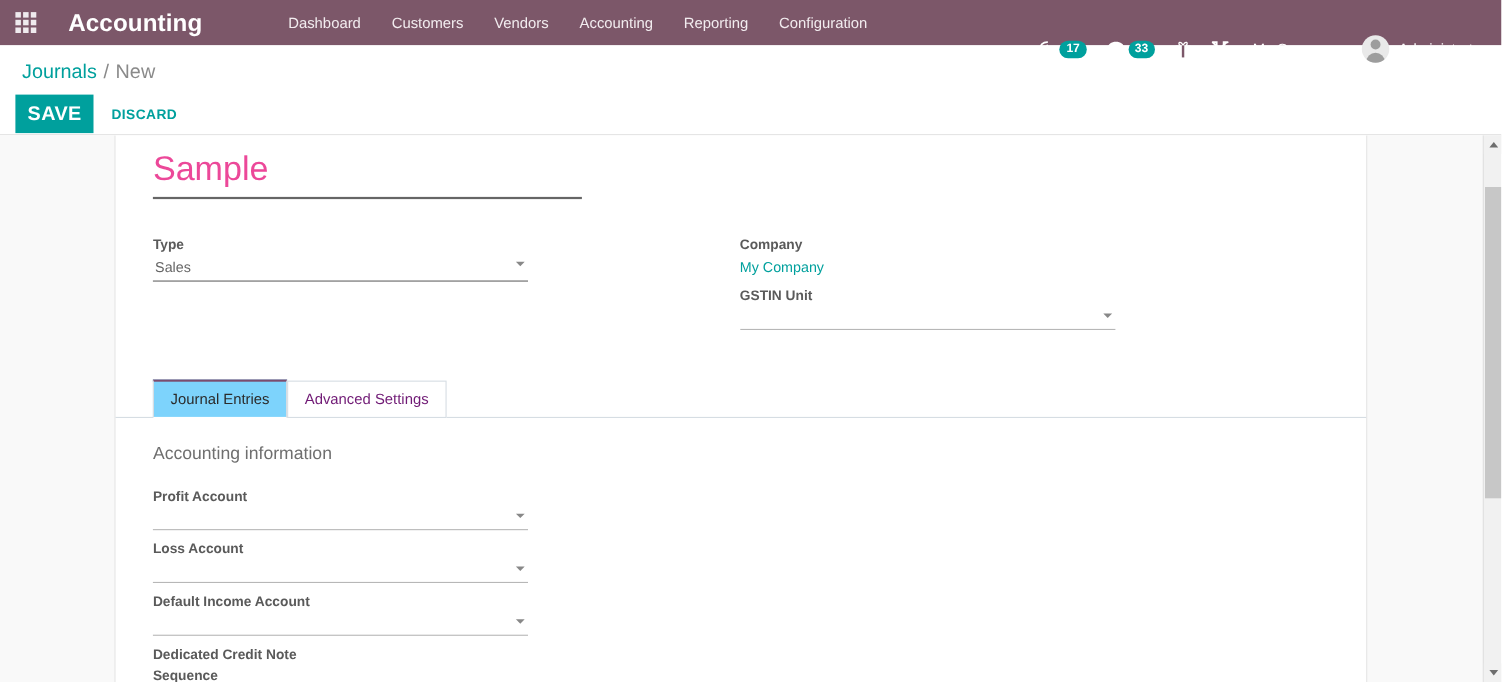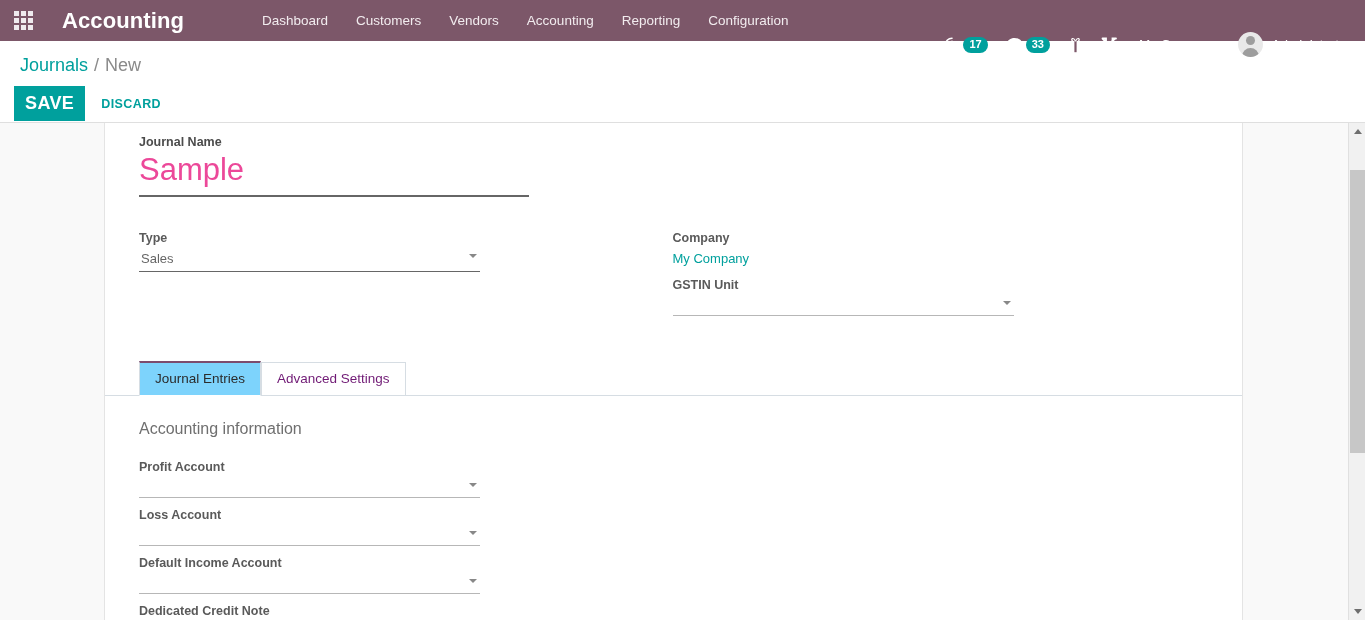--- a/index.html
+++ b/index.html
@@ -467,21 +467,20 @@
   </div>
 </div>
 
 <div class="content-area">
   <div class="sheet-bg"></div>
 
   <div class="sheet">
     <div class="form-inner">
 
       <div>
-        <div class="fld-label-top">Journal Name</div>
         <input class="title-input" type="text" value="Sample" style="">
       </div>
 
       <div class="two-col">
         <div class="col-left">
           <div class="frow">
             <div class="flabel">Type</div>
             <div class="fvalue">
               <div class="sel-wrap strong">
                 <div class="sel-text">Sales</div>

